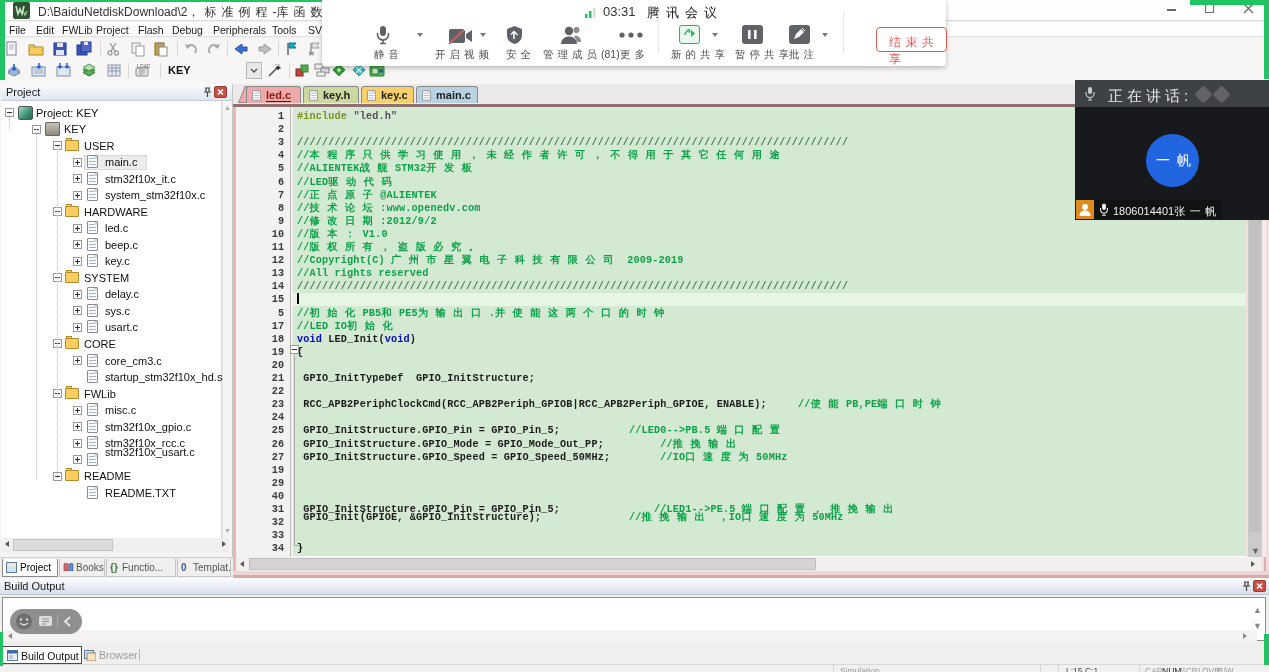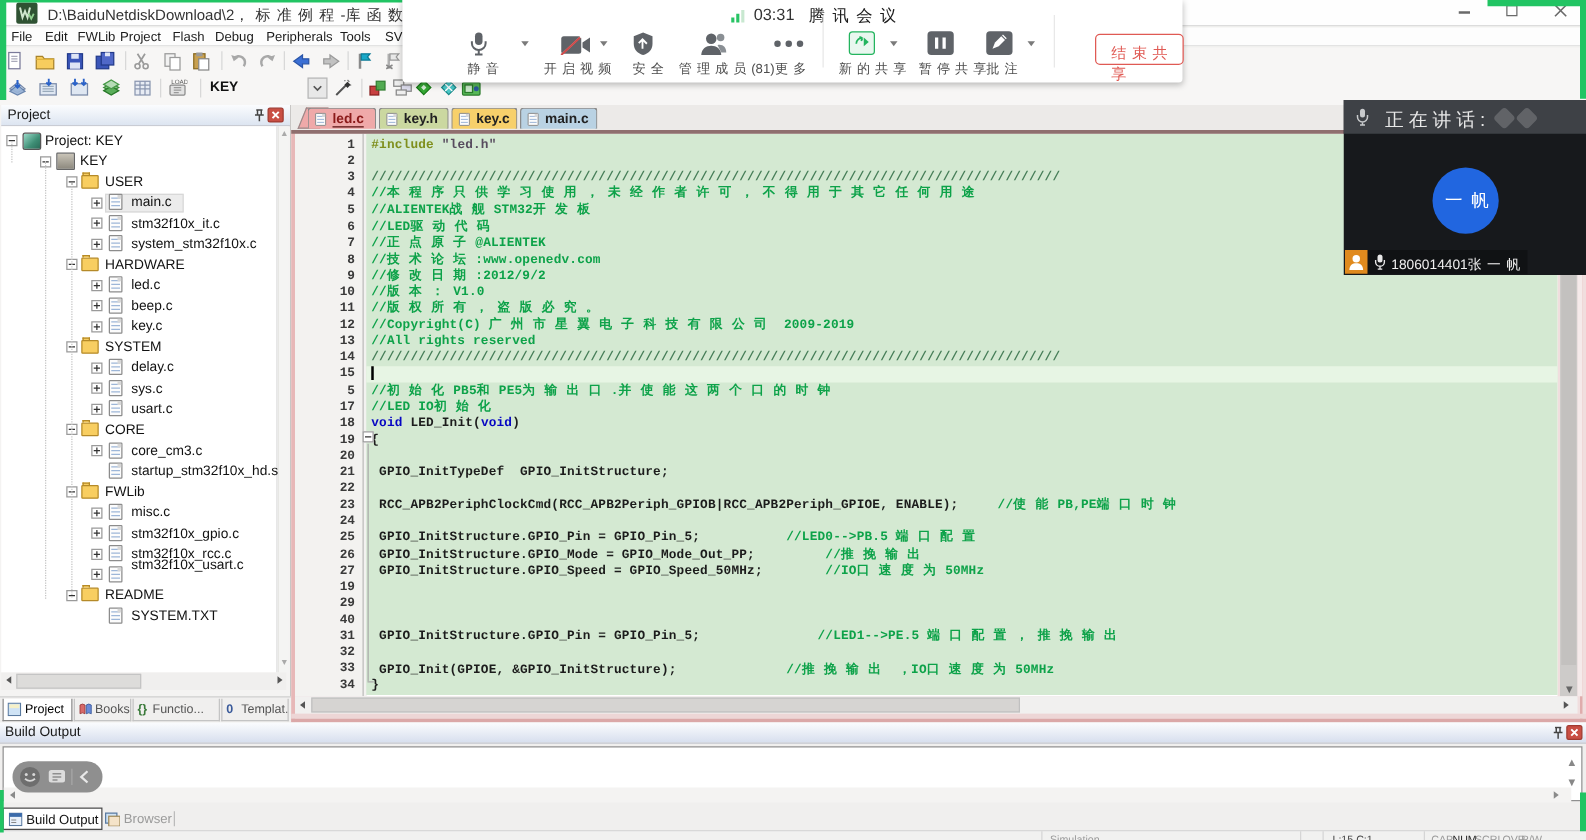--- a/index.html
+++ b/index.html
@@ -425,21 +425,21 @@
         <i class="bh"></i>
       </span>
 <span class="fold" style="left:64px;top:369.2px">
         <i></i>
       </span>
 <div class="tl" style="left:83px;top:369.2px">README</div>
 <span class="pg" style="left:86px;top:384.7px">
         <i></i>
         <b></b>
       </span>
-<div class="tl" style="left:104px;top:385.7px">SYSTEM.TXT</div>
+<div class="tl" style="left:104px;top:385.7px">README.TXT</div>
 <div style="position:absolute;left:8px;top:12px;width:1px;height:17px;border-left:1px dotted #c4c4c4"></div>
 <div style="position:absolute;left:35px;top:28px;width:1px;height:350px;border-left:1px dotted #c4c4c4"></div>
 <div style="position:absolute;left:56px;top:45px;width:1px;height:332px;border-left:1px dotted #c4c4c4"></div>
  </div>
  <div class="abs" style="left:1px;top:454px;width:228px;height:14px;background:#f0efee">
   <div class="trl" style="left:4px;top:3px"></div>
       <div class="trr" style="left:221px;top:3px"></div>
   <div class="sb" style="left:12px;top:1px;width:100px;height:12px;background:#dddcda;border:1px solid #c4c4c4"></div>
  </div>
  <div class="abs" id="ptabs">
@@ -567,21 +567,21 @@
 <div class="cl" style="top:251.9px"></div>
 <div class="cl" style="top:265.0px"> GPIO_InitTypeDef  GPIO_InitStructure;</div>
 <div class="cl" style="top:278.1px"></div>
 <div class="cl" style="top:291.2px"> RCC_APB2PeriphClockCmd(RCC_APB2Periph_GPIOB|RCC_APB2Periph_GPIOE, ENABLE);     <span class="c">//<span class="j">使能</span>PB,PE<span class="j">端口时钟</span></span></div>
 <div class="cl" style="top:304.3px"></div>
 <div class="cl" style="top:317.4px"> GPIO_InitStructure.GPIO_Pin = GPIO_Pin_5;           <span class="c">//LED0--&gt;PB.5 <span class="j">端口配置</span></span></div>
 <div class="cl" style="top:330.5px"> GPIO_InitStructure.GPIO_Mode = GPIO_Mode_Out_PP;         <span class="c">//<span class="j">推挽输出</span></span></div>
 <div class="cl" style="top:343.6px"> GPIO_InitStructure.GPIO_Speed = GPIO_Speed_50MHz;        <span class="c">//IO<span class="j">口速度为</span>50MHz</span></div>
 <div class="cl" style="top:382.9px"></div>
 <div class="cl" style="top:396.0px"> GPIO_InitStructure.GPIO_Pin = GPIO_Pin_5;               <span class="c">//LED1--&gt;PE.5 <span class="j">端口配置，推挽输出</span></span></div>
-<div class="cl" style="top:423px"> GPIO_Init(GPIOE, &amp;GPIO_InitStructure);              <span class="c">//<span class="j">推挽输出</span> ，IO<span class="j">口速度为</span>50MHz</span></div>
+<div class="cl" style="top:404px"> GPIO_Init(GPIOE, &amp;GPIO_InitStructure);              <span class="c">//<span class="j">推挽输出</span> ，IO<span class="j">口速度为</span>50MHz</span></div>
 <div class="cl" style="top:435.3px">}</div>
 
 <div class="abs" style="left:53.5px;top:237.5px;width:9px;height:9px;background:#fff;border:1px solid #9a9a9a">
           <i style="position:absolute;left:1px;top:3px;width:5px;height:1px;background:#333"></i>
         </div>
 <div class="abs" style="left:58px;top:248px;width:1px;height:190px;background:#aaa"></div>
 <div class="abs" style="left:58px;top:438px;width:5px;height:1px;background:#aaa"></div>
 
   </div>
 

